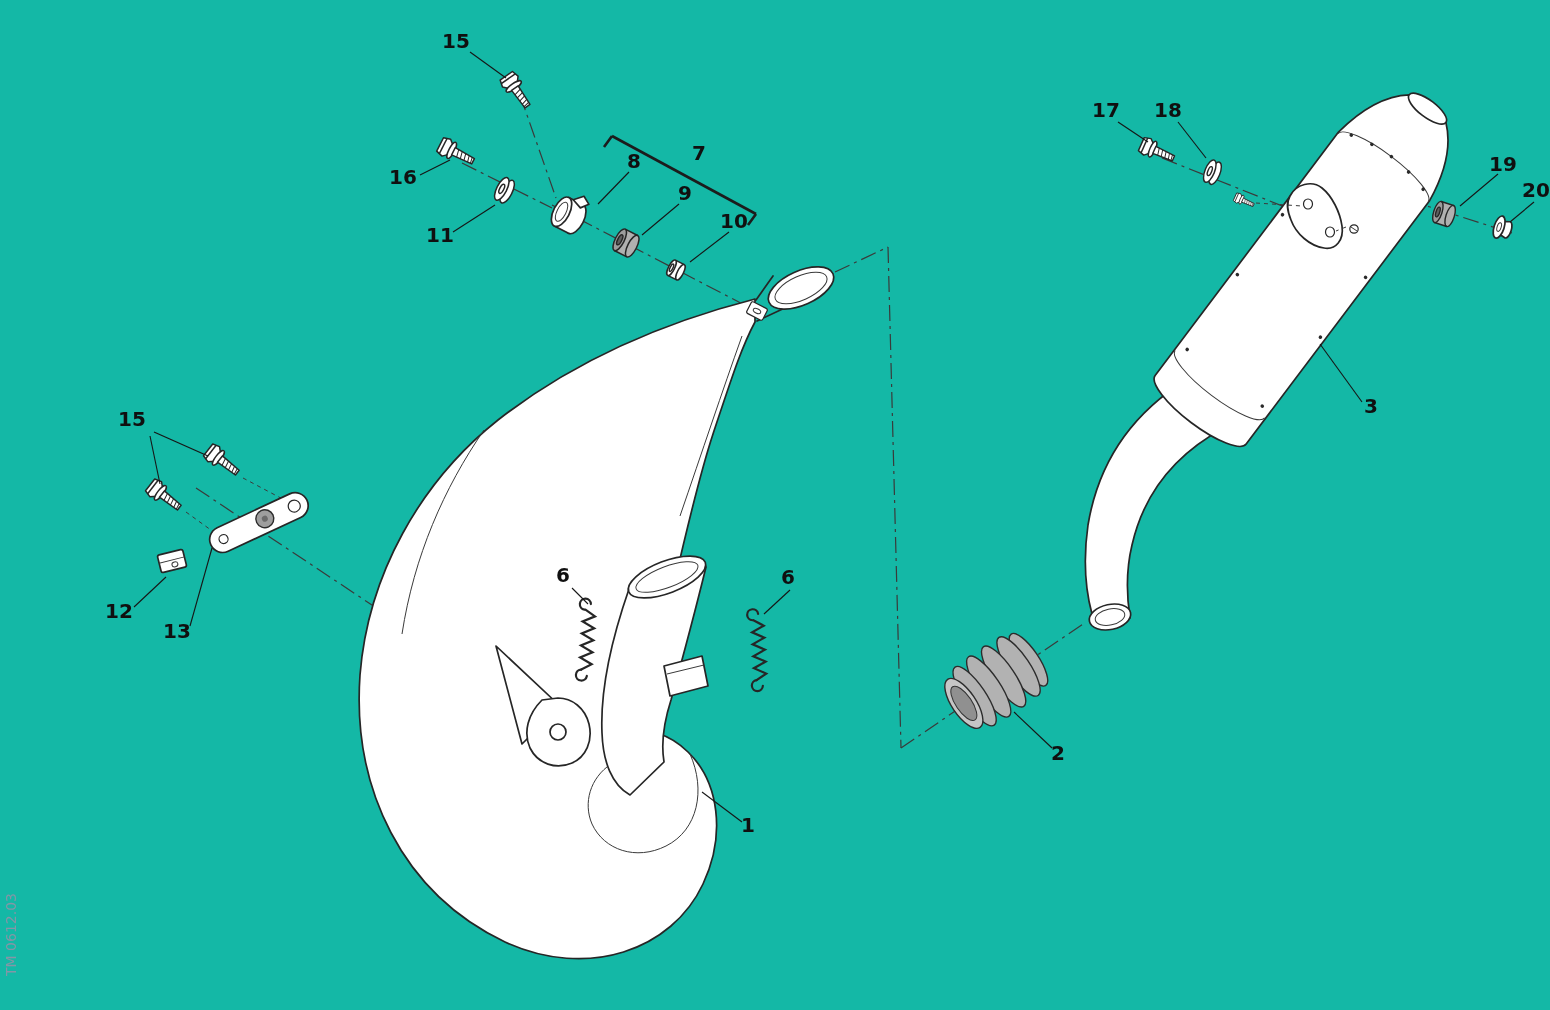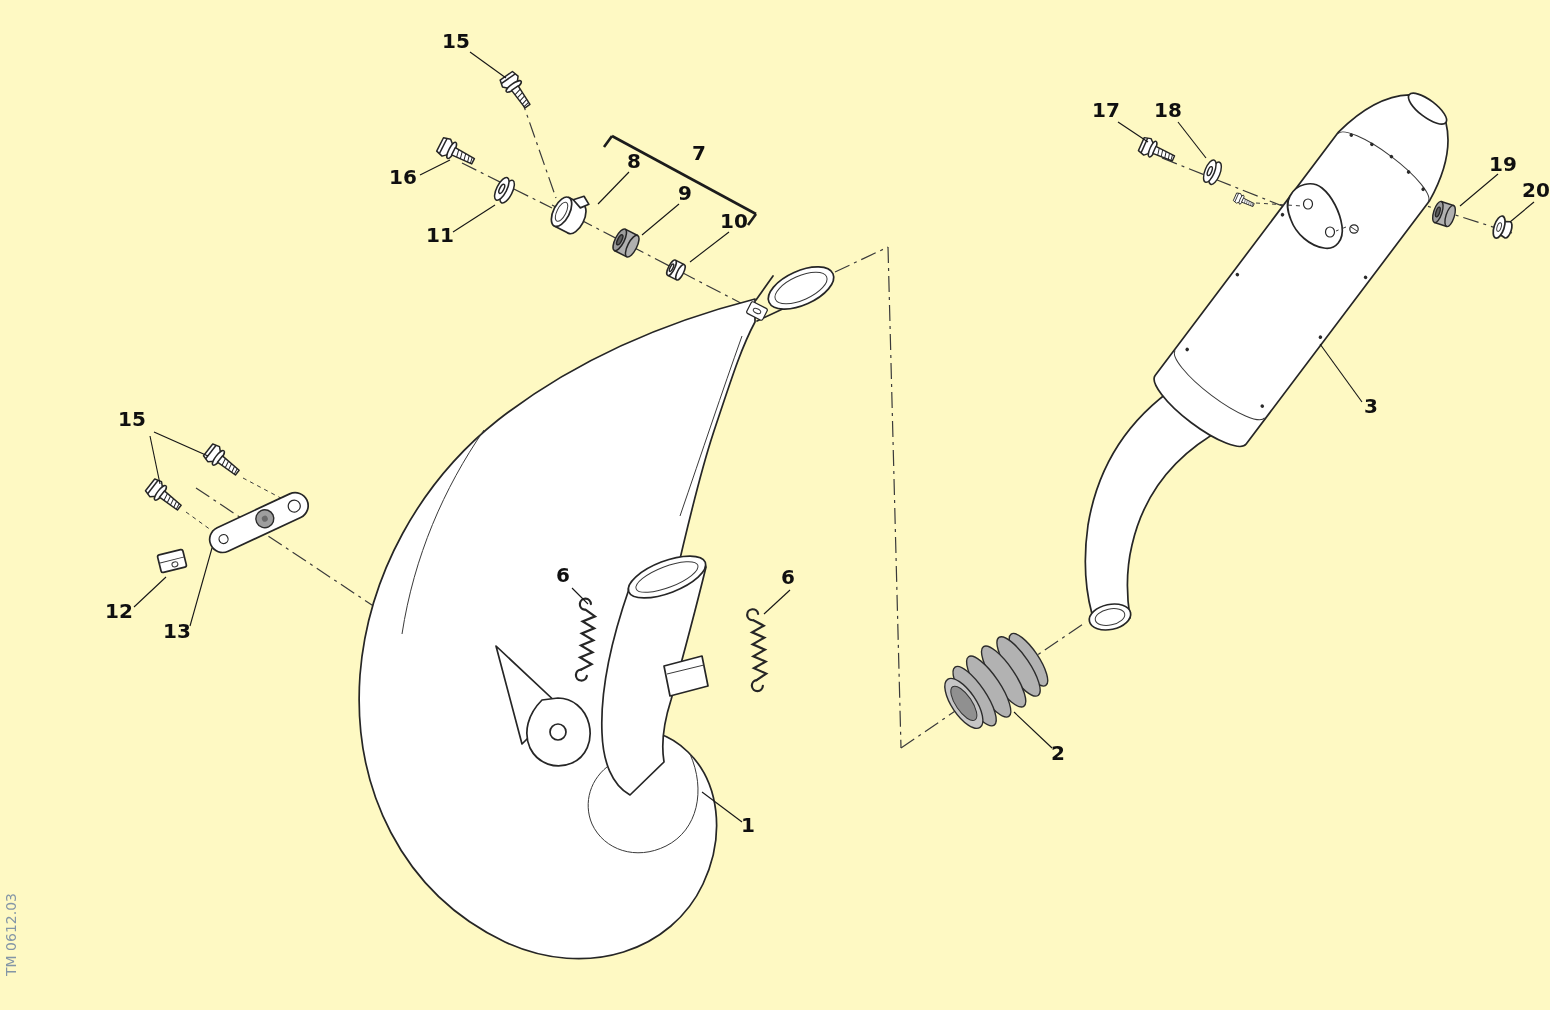--- a/index.html
+++ b/index.html
@@ -1,16 +1,16 @@
 <!DOCTYPE html>
 <html><head>
 <meta charset="utf-8">
 <style>
   html,body{margin:0;padding:0;background:#ffffff;}
-  .stage{position:relative;width:1550px;height:1010px;background:#fef9c3;overflow:hidden;
+  .stage{position:relative;width:1550px;height:1010px;background:#14b8a6;overflow:hidden;
          font-family:"DejaVu Sans", sans-serif;}
   svg{display:block;}
   .callout{font:bold 20px "DejaVu Sans", sans-serif;fill:#101010;}
   .watermark{font:14px "DejaVu Sans", sans-serif;fill:#8496a6;}
   .ln{stroke:#262626;stroke-width:1.7;fill:none;stroke-linecap:round;stroke-linejoin:round;}
   .fw{fill:#ffffff;stroke:#262626;stroke-width:1.7;stroke-linejoin:round;}
   .fwt{fill:#ffffff;stroke:#262626;stroke-width:1.2;stroke-linejoin:round;}
   .thin{stroke:#3a3a3a;stroke-width:1;fill:none;}
   .axis{stroke:#3a3a3a;stroke-width:1.2;fill:none;stroke-dasharray:16 5 3 5;}
   .dsh{stroke:#3a3a3a;stroke-width:1;fill:none;stroke-dasharray:4 4;}

